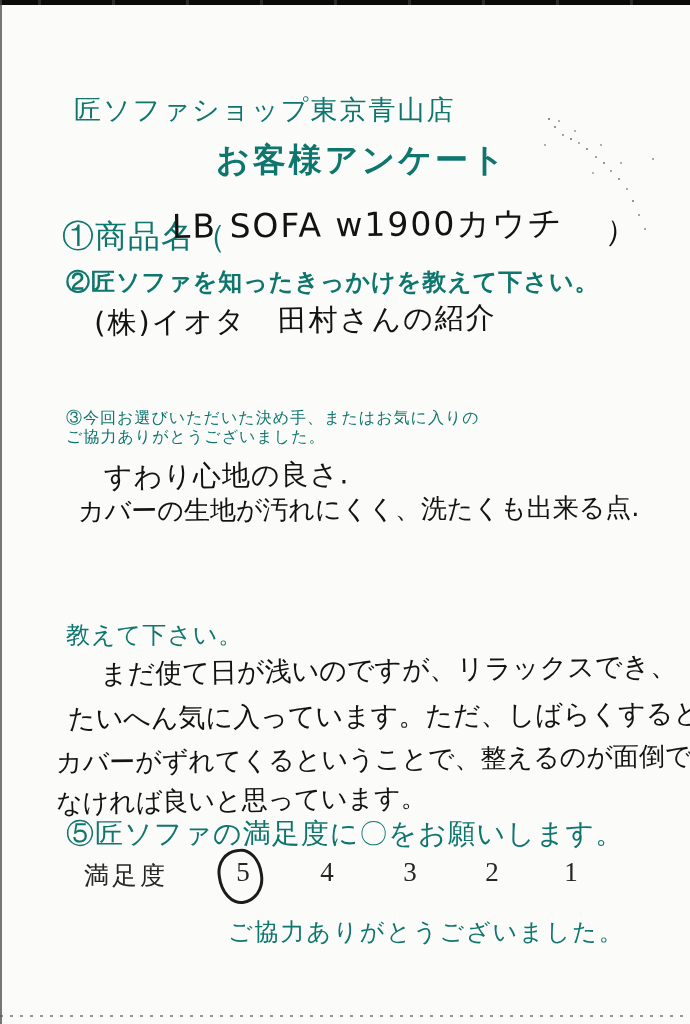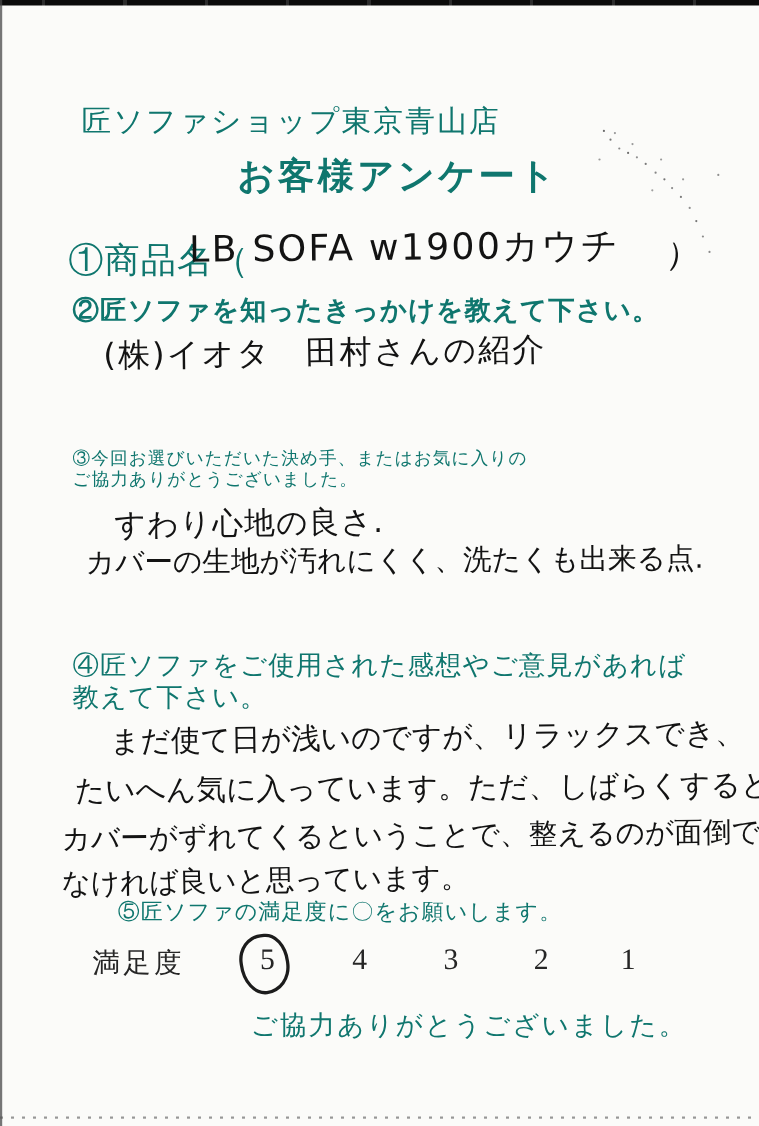--- a/index.html
+++ b/index.html
@@ -54,21 +54,21 @@
   .q3-label { top: 408px; left: 66px; font-size: 16px; letter-spacing: 1px; line-height: 1.2; white-space: normal; width: 575px; }
   .q3-answer-1 { top: 457px; left: 104px; font-size: 28px; letter-spacing: 1px; transform: rotate(-0.7deg); }
   .q3-answer-2 { top: 492px; left: 78px; font-size: 26px; letter-spacing: 0px; transform: rotate(-0.4deg); }
 
   .q4-label { top: 592px; left: 66px; font-size: 24px; letter-spacing: 1px; line-height: 1.2; white-space: normal; width: 560px; }
   .q4-answer-1 { top: 652px; left: 100px; font-size: 27px; transform: rotate(-0.8deg); }
   .q4-answer-2 { top: 698px; left: 68px; font-size: 27px; transform: rotate(-0.5deg); }
   .q4-answer-3 { top: 742px; left: 56px; font-size: 26px; transform: rotate(-0.6deg); }
   .q4-answer-4 { top: 783px; left: 56px; font-size: 26px; transform: rotate(-0.9deg); }
 
-  .q5-label { top: 815px; left: 66px; font-size: 20px; letter-spacing: 1px; margin-left: 41px; }
+  .q5-label { top: 815px; left: 66px; font-size: 28px; letter-spacing: 1px; }
   .scale-row { position: absolute; top: 853px; left: 0; width: 690px; height: 64px; }
   .scale-label { position: absolute; top: 6px; left: 84px; font-size: 25px; letter-spacing: 3px; color: #262626; white-space: nowrap; }
   .rating-option { position: absolute; top: 4px; font-size: 27px; color: #262626; width: 30px; text-align: center; }
   .opt-5 { left: 228px; }
   .opt-4 { left: 312px; }
   .opt-3 { left: 395px; }
   .opt-2 { left: 477px; }
   .opt-1 { left: 556px; }
   .rating-circle {
     position: absolute; left: -10px; top: -8px;
@@ -99,21 +99,21 @@
 <div class="hand q2-answer">(株)イオタ　田村さんの紹介</div>
 
 <div class="printed q3-label">
   <span>③今回お選びいただいた決め手、またはお気に入りの</span><br>
   <span>ご協力ありがとうございました。</span>
 </div>
 <div class="hand q3-answer-1">すわり心地の良さ.</div>
 <div class="hand q3-answer-2">カバーの生地が汚れにくく、洗たくも出来る点.</div>
 
 <div class="printed q4-label">
-  <span>④匠ソファをご使用された感想やご意見があれば</span><br>
+  <br>
   <span>教えて下さい。</span>
 </div>
 <div class="hand q4-answer-1">まだ使て日が浅いのですが、リラックスでき、</div>
 <div class="hand q4-answer-2">たいへん気に入っています。ただ、しばらくすると</div>
 <div class="hand q4-answer-3">カバーがずれてくるということで、整えるのが面倒で</div>
 <div class="hand q4-answer-4">なければ良いと思っています。</div>
 
 <div class="printed q5-label">⑤匠ソファの満足度に〇をお願いします。</div>
 <div class="scale-row">
   <span class="scale-label">満足度</span>

